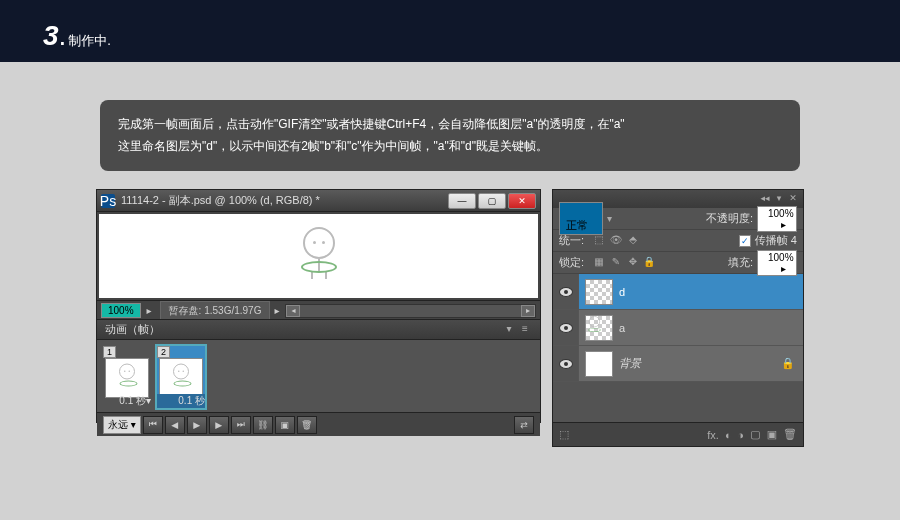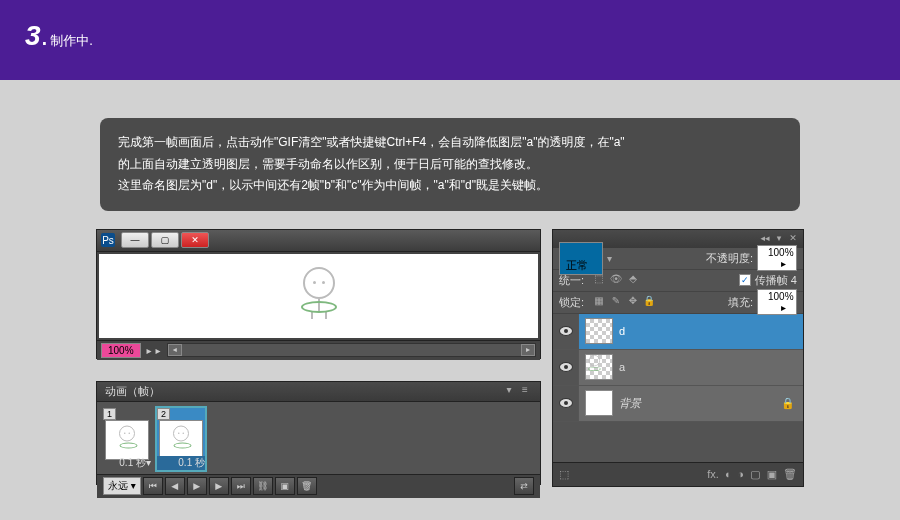--- a/index.html
+++ b/index.html
@@ -1,43 +1,43 @@
 <!DOCTYPE html>
 <html><head>
 <meta charset="utf-8">
 <style>
 *{box-sizing:border-box;margin:0;padding:0;font-family:"Microsoft YaHei",Arial,sans-serif}
 body{width:900px;height:520px;background:#d2d2d2;overflow:hidden}
-.header{background:#4c1d95;height:80px;padding:20px 25px;color:#fff}
+.header{background:#0f172a;height:62px;padding:20px 43px;color:#fff}
 .header-num{font-size:28px;font-weight:bold;font-style:italic}
 .header-dot{font-size:28px}
 .header-txt{font-size:13px;margin-left:2px}
 .desc-box{background:#4b4b4b;color:#fff;border-radius:8px;margin:38px auto 0;width:700px;padding:14px 18px;font-size:12px;line-height:1.8}
 .workspace{position:relative;margin:18px auto 0;width:708px;height:260px}
 .doc-win{position:absolute;left:0;top:0;width:445px;height:130px;background:#434343;border:1px solid #222}
 .title-bar{height:22px;background:linear-gradient(#5a5a5a,#3c3c3c);display:flex;align-items:center;padding:0 4px;border-bottom:1px solid #222}
-.ps-icon{width:14px;height:14px;background:#0a4d8c;color:#fff;font-size:10px;display:flex;align-items:center;justify-content:center;border-radius:2px;margin-right:6px}
+.ps-icon{width:14px;height:14px;background:#0a4d8c;color:#fff;font-size:14px;display:flex;align-items:center;justify-content:center;border-radius:2px;margin-right:6px}
 .title-txt{color:#ddd;font-size:11px;flex:1}
 .win-btns{display:flex;gap:2px}
 .win-btn{width:28px;height:16px;border:1px solid #888;background:linear-gradient(#eee,#ccc);font-size:9px;display:flex;align-items:center;justify-content:center;border-radius:2px}
 .win-btn.close{background:linear-gradient(#e55,#c22);color:#fff}
 .canvas-area{height:84px;background:#fff;margin:2px;position:relative;display:flex;align-items:center;justify-content:center}
 .doodle{width:48px;height:58px;position:relative}
 .doodle-head{width:32px;height:32px;border:2px solid #bbb;border-radius:50%;margin:0 auto;position:relative}
 .doodle-eye{position:absolute;width:3px;height:3px;background:#bbb;border-radius:50%;top:12px}
 .doodle-eye.l{left:8px}.doodle-eye.r{right:8px}
 .doodle-body{width:2px;height:12px;background:#bbb;margin:0 auto}
 .doodle-ring{position:absolute;width:36px;height:12px;border:2px solid #7eb87e;border-radius:50%;top:34px;left:6px}
 .doodle-legs{width:16px;height:8px;margin:0 auto;border-left:2px solid #bbb;border-right:2px solid #bbb}
 .status-bar{height:20px;background:#434343;display:flex;align-items:center;padding:0 4px;border-top:1px solid #222}
-.zoom-box{background:#ec4899;border:1px solid #888;padding:1px 6px;font-size:10px;margin-right:6px}
+.zoom-box{background:#14b8a6;border:1px solid #888;padding:1px 6px;font-size:10px;margin-right:6px}
 .scratch{color:#ccc;font-size:10px;margin-left:8px;background:#555;padding:2px 8px;border:1px solid #666}
 .scroll-h{height:14px;background:#555;border:1px solid #333;flex:1;margin-left:6px;position:relative}
 .scroll-arrow{position:absolute;width:14px;height:12px;background:#666;border:1px solid #888;top:0;font-size:8px;color:#ccc;text-align:center}
-.anim-panel{position:absolute;left:0;top:152px;width:445px;height:104px;background:#535353;border:1px solid #222}
+.anim-panel{position:absolute;left:0;top:130px;width:445px;height:104px;background:#535353;border:1px solid #222}
 .panel-head{height:20px;background:linear-gradient(#4a4a4a,#3a3a3a);display:flex;align-items:center;padding:0 8px;border-bottom:1px solid #222}
 .panel-tab{color:#ddd;font-size:11px}
 .panel-menu{margin-left:auto;display:flex;gap:2px}
 .panel-menu span{width:14px;height:14px;color:#aaa;font-size:10px;text-align:center}
 .frames-area{height:72px;background:#535353;padding:6px;display:flex;gap:6px}
 .frame{width:48px;height:62px;background:#535353;position:relative}
 .frame.sel{background:#3a8ac4;outline:2px solid #5ab}
 .frame-num{position:absolute;top:0;left:0;background:#ddd;font-size:9px;padding:0 3px;border:1px solid #888}
 .frame-thumb{width:44px;height:40px;background:#fff;margin:12px auto 0;border:1px solid #888;display:flex;align-items:center;justify-content:center}
 .frame-thumb .mini{transform:scale(0.5)}
@@ -75,49 +75,52 @@
 </style>
 </head>
 <body>
 
 <div class="header">
   <span class="header-num">3</span><span class="header-dot">.</span><span class="header-txt">制作中.</span>
 </div>
 
 <div class="desc-box">
   <div>完成第一帧画面后，点击动作"GIF清空"或者快捷键Ctrl+F4，会自动降低图层"a"的透明度，在"a"</div>
-  <div>的上面自动建立透明图层，需要手动命名以作区别，便于日后可能的查找修改。</div>
   <div>这里命名图层为"d"，以示中间还有2帧"b"和"c"作为中间帧，"a"和"d"既是关键帧。</div>
 </div>
 
 <div class="workspace">
 
   <div class="doc-win">
     <div class="title-bar">
       <div class="ps-icon">Ps</div>
+      <div class="title-txt">11114-2 - 副本.psd @ 100% (d, RGB/8) *</div>
       <div class="win-btns">
         <div class="win-btn">—</div>
         <div class="win-btn">▢</div>
         <div class="win-btn close">✕</div>
       </div>
     </div>
     <div class="canvas-area">
       <div class="doodle">
         <div class="doodle-head">
             <div class="doodle-eye l"></div>
             <div class="doodle-eye r"></div>
           </div>
         <div class="doodle-body"></div>
         <div class="doodle-ring"></div>
         <div class="doodle-legs"></div>
       </div>
     </div>
     <div class="status-bar">
       <div class="zoom-box">100%</div>
       <span style="color:#ccc;font-size:10px">▸</span>
+      <div class="scratch">
+        <span>暂存盘:</span> <span>1.53G/1.97G</span>
+      </div>
       <span style="color:#ccc;font-size:10px;margin-left:4px">▸</span>
       <div class="scroll-h">
         <div class="scroll-arrow" style="left:0">◂</div>
         <div class="scroll-arrow" style="right:0">▸</div>
       </div>
     </div>
   </div>
 
   <div class="anim-panel">
     <div class="panel-head">

